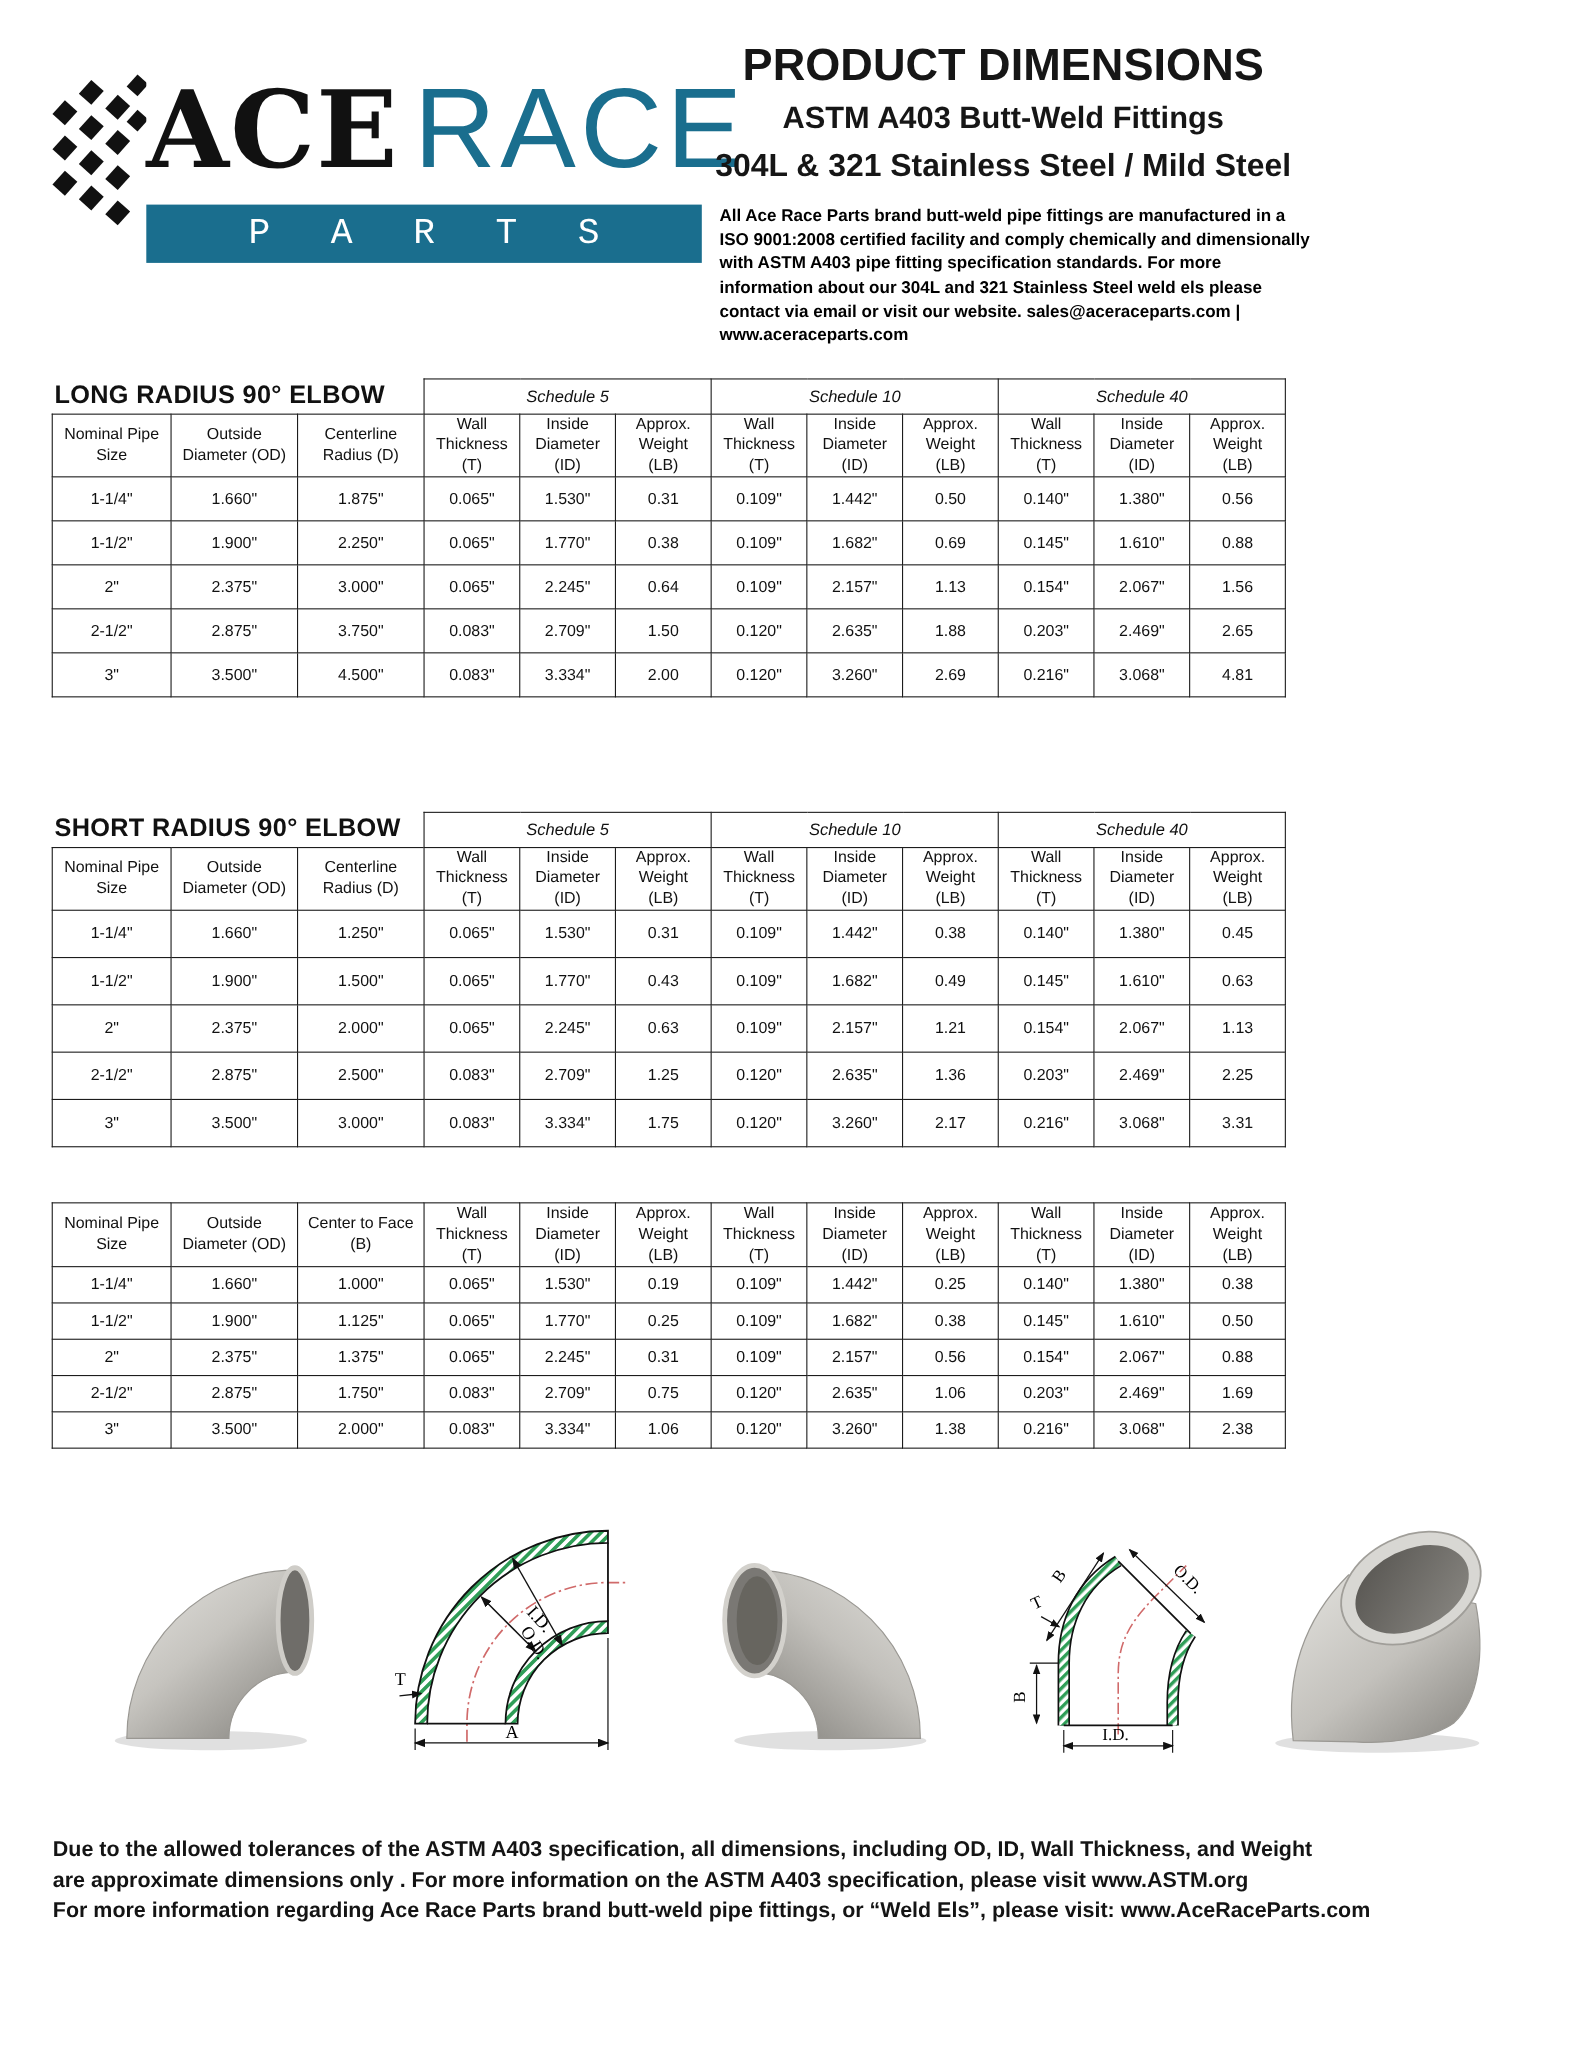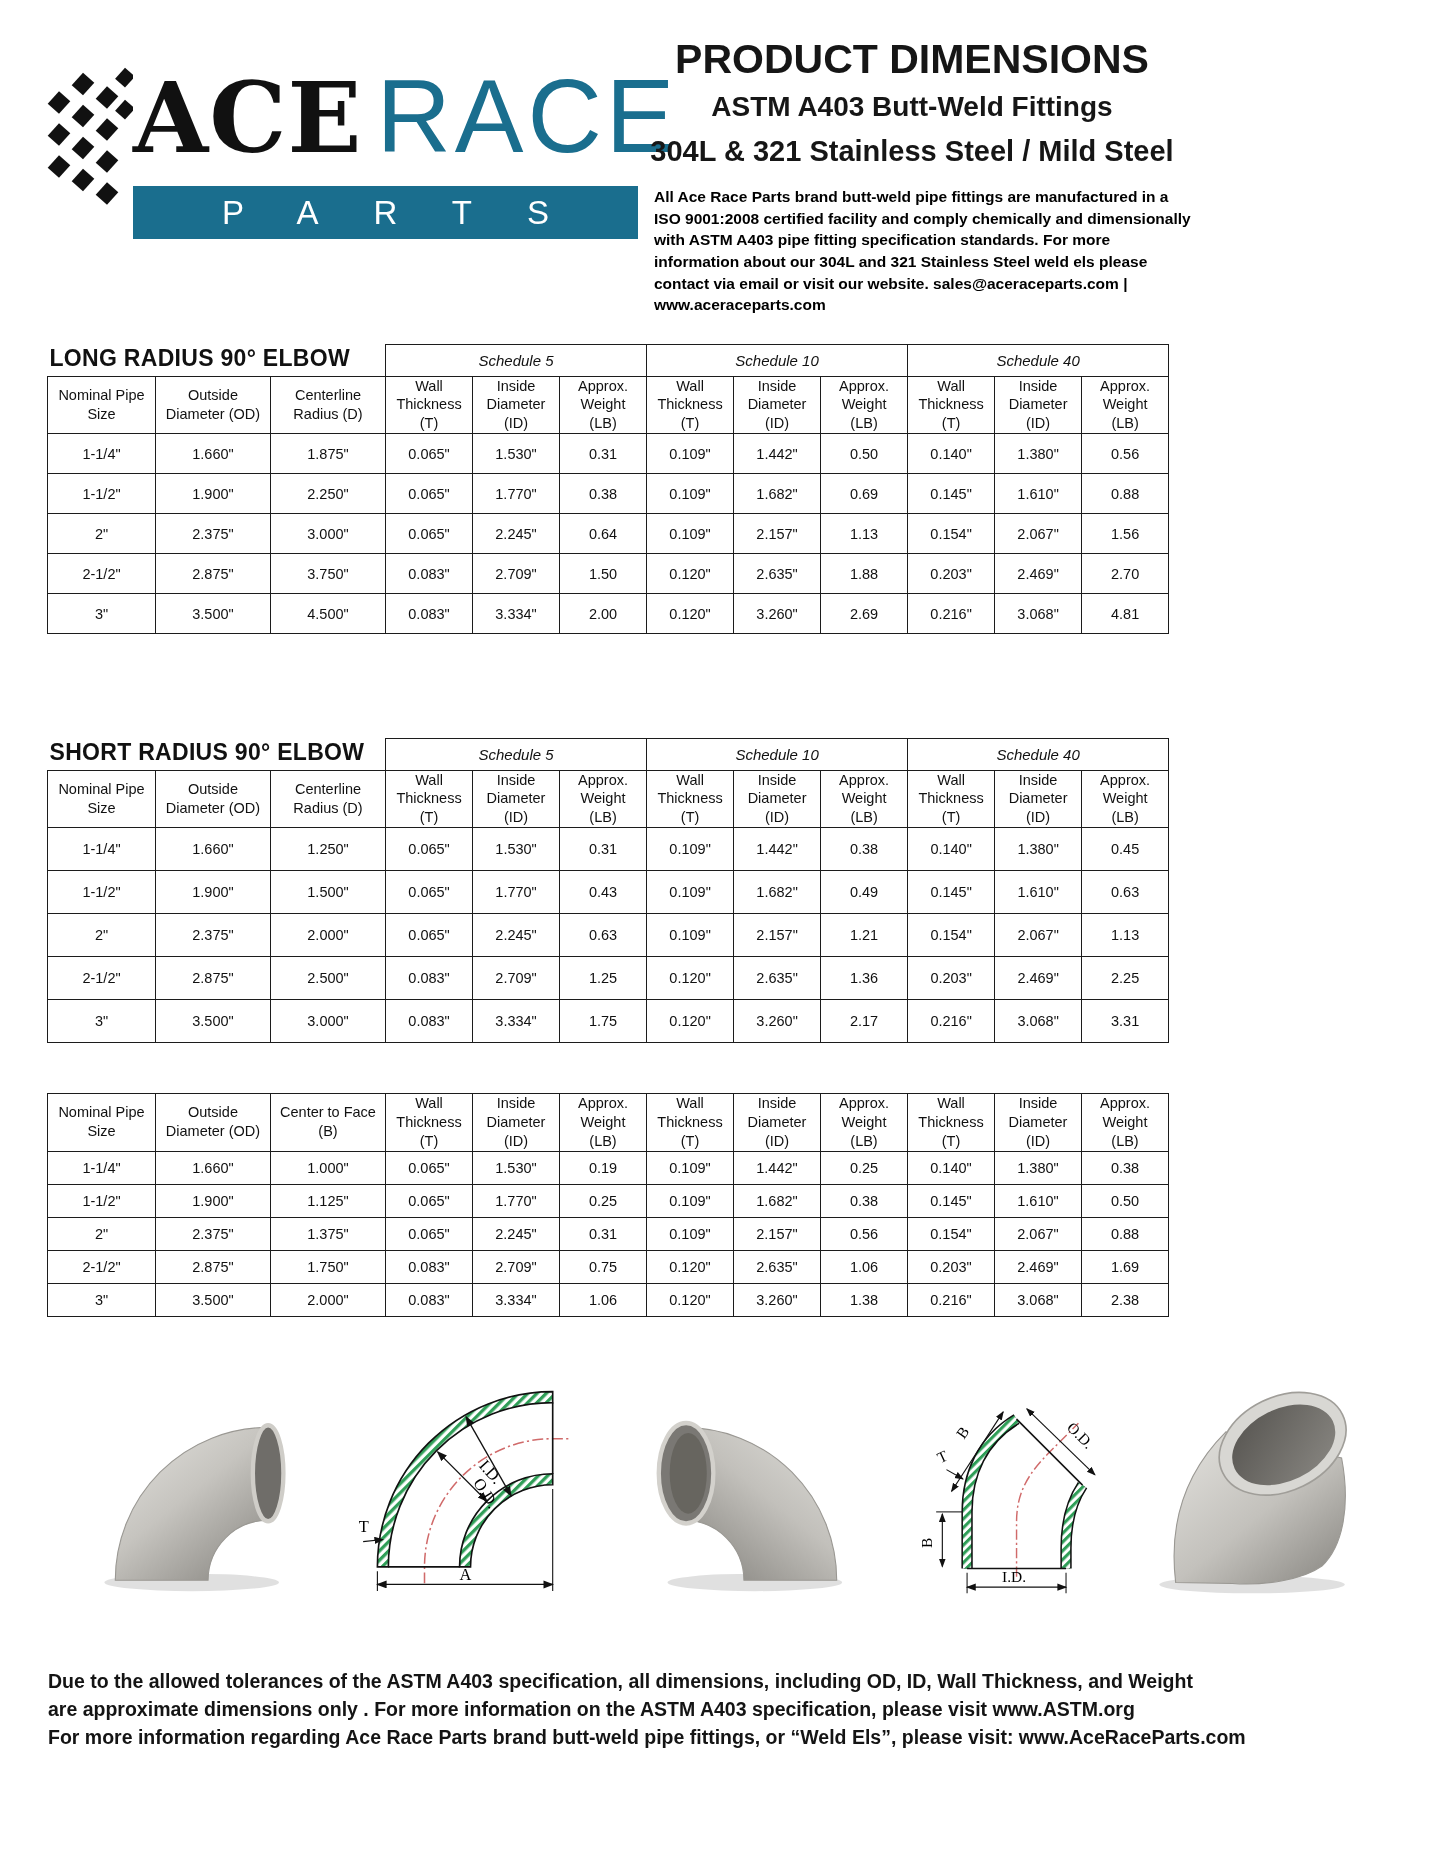--- a/index.html
+++ b/index.html
@@ -21,21 +21,21 @@
     color:#111; letter-spacing:1px;
   }
   .logo-race{
     font-family:"Liberation Sans", sans-serif; font-weight:400; font-size:103px;
     color:var(--teal); letter-spacing:4px; margin-left:14px;
   }
   .parts-bar{
     position:absolute; left:88px; top:158px; width:505px; height:53px;
     background:var(--teal); color:#fff; display:flex; align-items:center;
     justify-content:center; font-size:33px; font-weight:500;
-    letter-spacing:55px; padding-left:55px;
+    letter-spacing:55px; padding-left:55px;font-family:Liberation Mono, monospace;
   }
   .header-right{position:absolute; left:632px; top:36px; width:560px; text-align:center;}
   .h-title{font-size:41px; font-weight:800; letter-spacing:0; margin-bottom:8px;}
   .h-sub1{font-size:28px; font-weight:800; margin-bottom:12px;}
   .h-sub2{font-size:29px; font-weight:800; margin-bottom:18px;}
   .h-intro{
     text-align:left; font-size:15.5px; font-weight:700; line-height:1.4;
     padding-left:22px; color:#000000;
   }
 
@@ -192,21 +192,21 @@
           <td class="cell">2.875"</td>
           <td class="cell">3.750"</td>
           <td class="cell">0.083"</td>
           <td class="cell">2.709"</td>
           <td class="cell">1.50</td>
           <td class="cell">0.120"</td>
           <td class="cell">2.635"</td>
           <td class="cell">1.88</td>
           <td class="cell">0.203"</td>
           <td class="cell">2.469"</td>
-          <td class="cell">2.70</td>
+          <td class="cell">2.65</td>
         </tr>
         <tr>
           <td class="cell">3"</td>
           <td class="cell">3.500"</td>
           <td class="cell">4.500"</td>
           <td class="cell">0.083"</td>
           <td class="cell">3.334"</td>
           <td class="cell">2.00</td>
           <td class="cell">0.120"</td>
           <td class="cell">3.260"</td>

